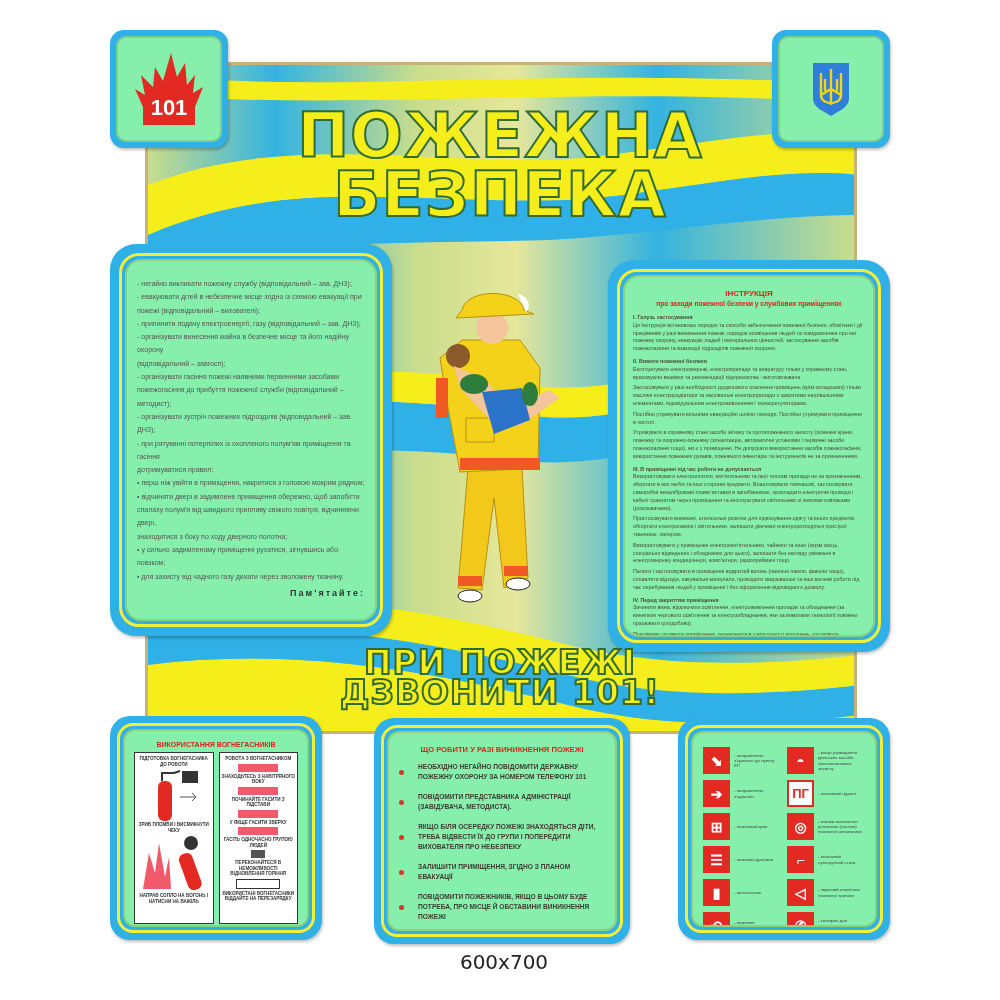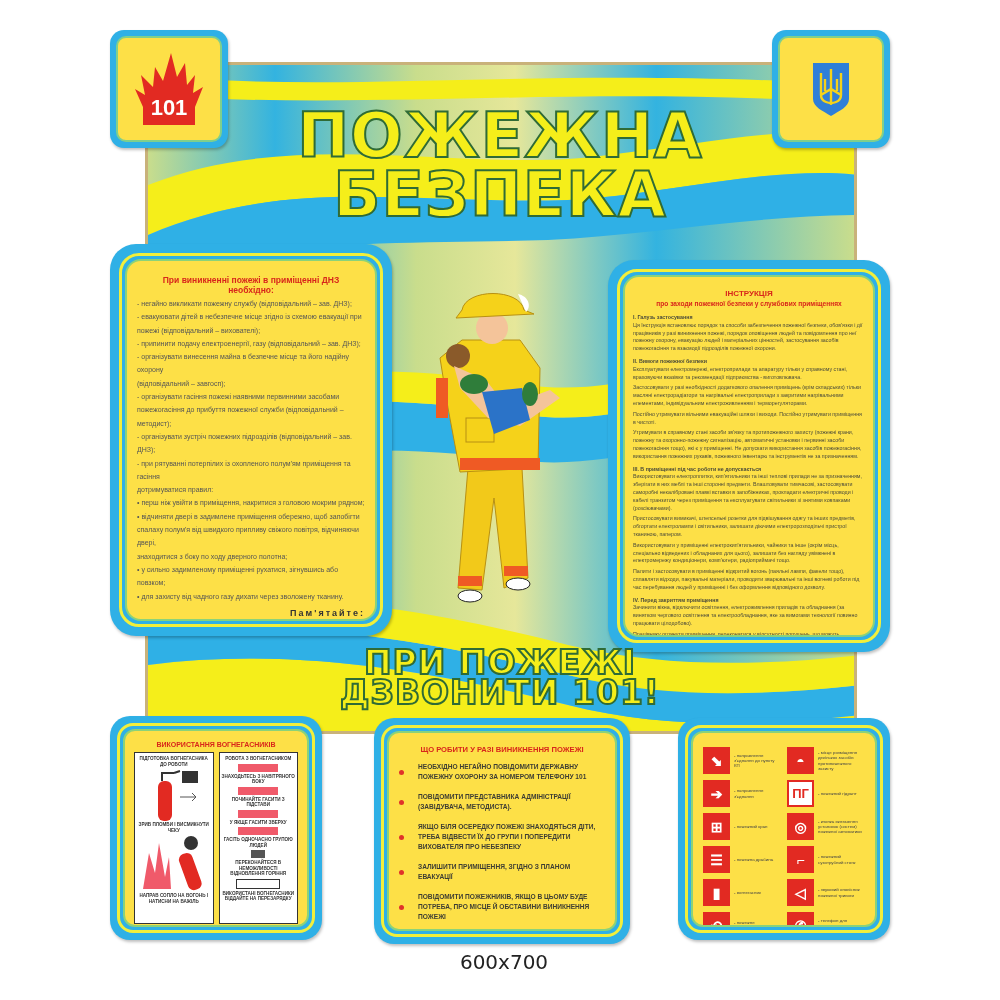--- a/index.html
+++ b/index.html
@@ -25,21 +25,21 @@
   }
   .panel-ring {
     width: 100%; height: 100%;
     border: 3px solid #f2ef3b;
     border-radius: 20px;
     padding: 3px;
     background: #2fb0e6;
   }
   .panel-inner {
     width: 100%; height: 100%;
-    background: #fde047;
+    background: #86efac;
     border-radius: 16px;
     border: 2px solid #8ad27a;
     overflow: hidden;
     position: relative;
   }
 
   
   .tile { position: absolute; width: 118px; height: 118px; border-radius: 14px; background: #2fb0e6; padding: 6px; box-shadow: 1px 2px 3px rgba(0,0,0,0.25);}
   .tile .panel-inner { border-radius: 10px; border: 2px solid #7fcf8c; display: flex; align-items: center; justify-content: center; }
 
@@ -113,21 +113,20 @@
     </svg>
   </div>
 </div>
 
 <div class="title main" style="top:104px;">ПОЖЕЖНА</div>
 <div class="title main" style="top:163px;">БЕЗПЕКА</div>
 
 <div class="panel" style="left:110px; top:244px; width:282px; height:392px;">
   <div class="panel-ring">
       <div class="panel-inner" style="padding-top:14px;">
-    <div class="ph-heading" style="padding:0 20px;">При виникненні пожежі в приміщенні ДНЗ необхідно:</div>
     <div class="ph-text" style="margin-top:2px;">
       <p>- негайно викликати пожежну службу (відповідальний – зав. ДНЗ);</p>
       <p>- евакуювати дітей в небезпечне місце згідно із схемою евакуації при</p>
       <p>пожежі (відповідальний – вихователі);</p>
       <p>- припинити подачу електроенергії, газу (відповідальний – зав. ДНЗ);</p>
       <p>- організувати винесення майна в безпечне місце та його надійну охорону</p>
       <p>(відповідальний – завгосп);</p>
       <p>- організувати гасіння пожежі наявними первинними засобами</p>
       <p>пожежогасіння до прибуття пожежної служби (відповідальний – методист);</p>
       <p>- організувати зустріч пожежних підрозділів (відповідальний – зав. ДНЗ);</p>

